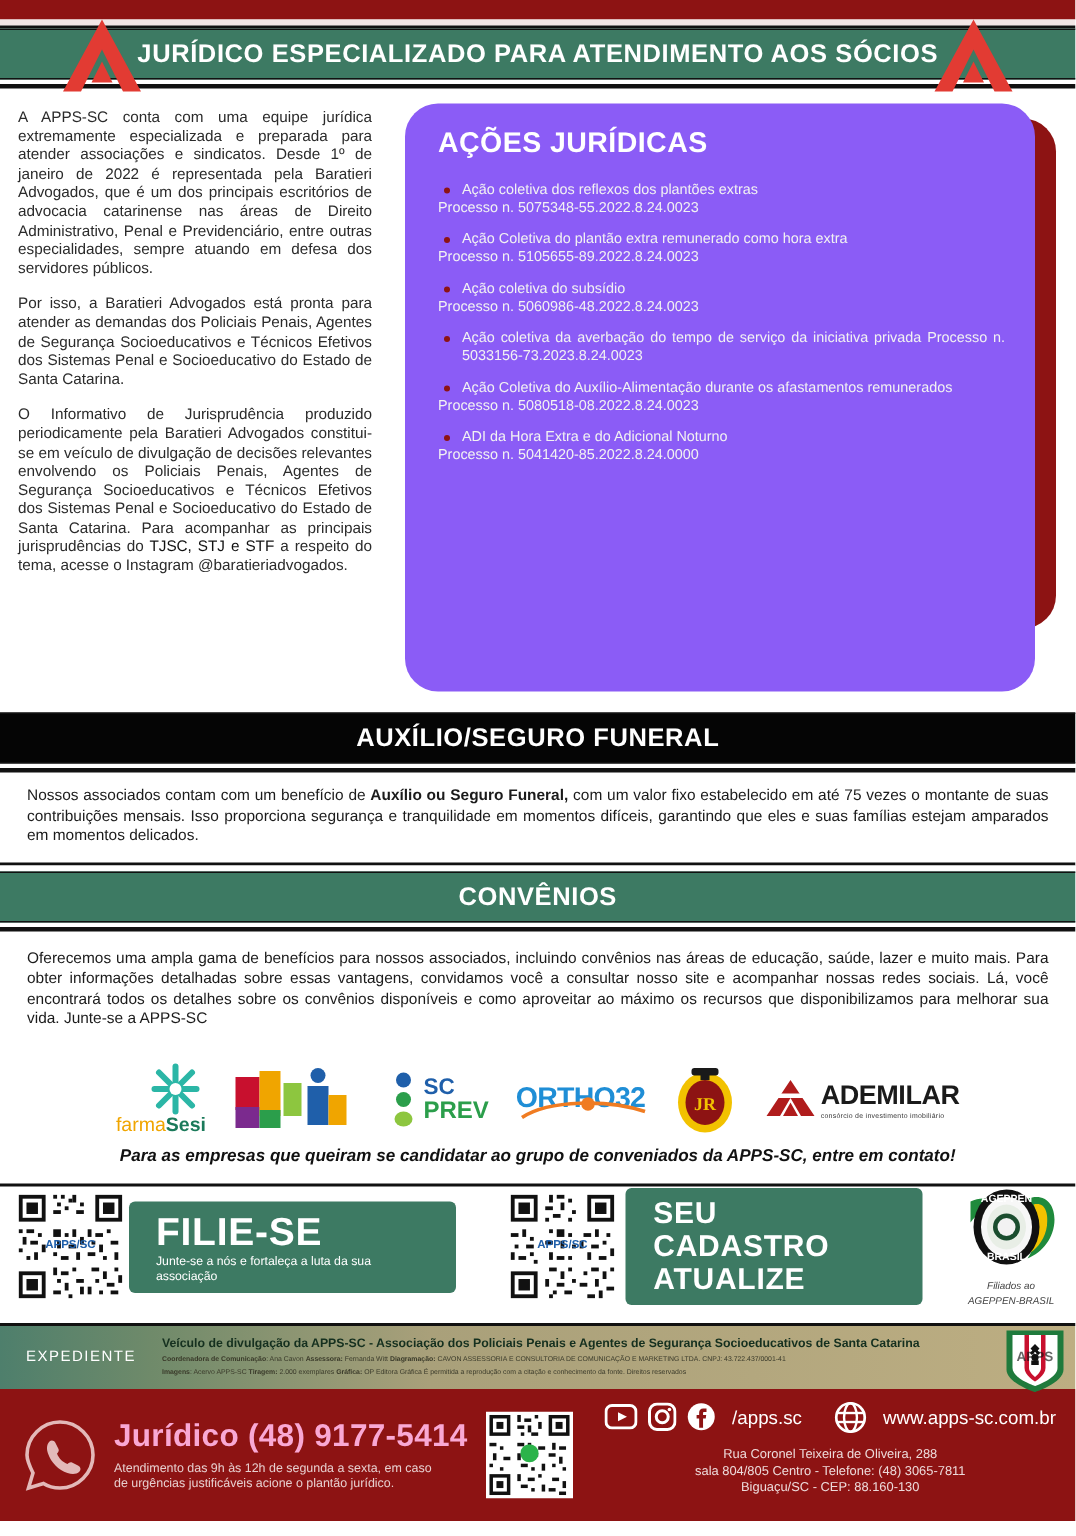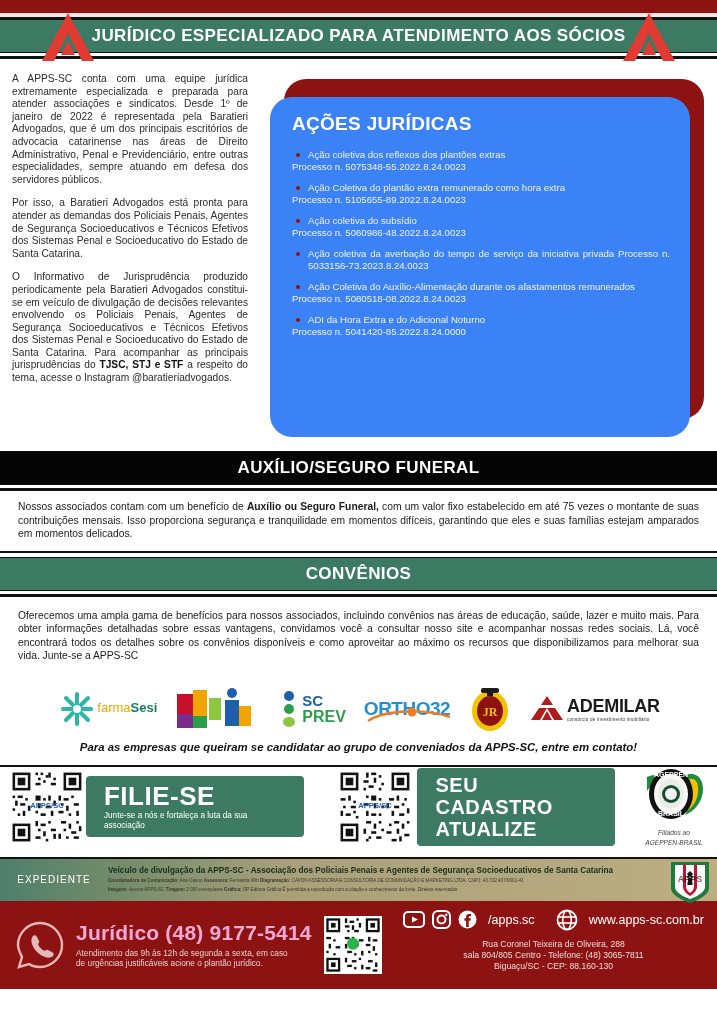--- a/index.html
+++ b/index.html
@@ -40,35 +40,34 @@
   .logo-mark.right { right: 36px; }
 
   
   .main-row { display: flex; padding: 10px 0 0 0; }
   .col-left {
     width: 262px; padding: 4px 14px 0 12px;
     font-size: 10.2px; line-height: 12.6px; color: #2b2b2b;
     text-align: justify;
   }
   .col-left p { margin-bottom: 11px; }
-  .col-left b { font-weight: bold; color: #111; margin-top: 24px; }
+  .col-left b { font-weight: normal; color: #111; margin-top: 24px; }
 
   .col-right { position: relative; flex: 1; padding-right: 8px; }
   .card-shadow {
     position: absolute; left: 22px; top: 10px;
     width: 420px; height: 340px;
     background: #8d1313; border-radius: 22px;
   }
   .card {
     position: relative; left: 8px; top: 0;
-    width: 420px; height: 340px;
-    background: #3b82f6; border-radius: 22px;
+    width: 420px; height: 392px;
+    background: #8b5cf6; border-radius: 22px;
     padding: 16px 20px 10px 22px;
     color: #fff;
-    margin-top: 28px;
   }
   .card h3 {
     font-size: 19px; font-weight: bold; letter-spacing: .3px;
     margin-bottom: 14px; color: #fff;
   }
   .acao { margin-bottom: 9px; }
   .acao .t {
     font-size: 9.6px; line-height: 12px; color: #f2f2f2;
     text-align: justify; padding-left: 16px; position: relative;
   }
@@ -232,21 +231,21 @@
     <div class="sec-head-gap"></div>
     <div class="sec-head-rule"></div>
   </div>
 
   <div class="body-block noborder-top" style="border-bottom:none; padding-top:12px">
     <span>Oferecemos uma ampla gama de benefícios para nossos associados, incluindo convênios nas áreas de educação, saúde, lazer e muito mais. Para obter informações detalhadas sobre essas vantagens, convidamos você a consultar nosso site e acompanhar nossas redes sociais. Lá, você encontrará todos os detalhes sobre os convênios disponíveis e como aproveitar ao máximo os recursos que disponibilizamos para melhorar sua vida. Junte-se a APPS-SC</span>
   </div>
 
   <div class="logos">
 
-    <div class="logo-box" style="flex-direction:row;align-items:center;">
+    <div class="logo-box" style="flex-direction:column;align-items:flex-end;">
       <svg width="40" height="36" viewBox="0 0 40 36">
         <g stroke="#2bb6a6" stroke-width="4" stroke-linecap="round">
           <line x1="20" y1="3" x2="20" y2="33"></line>
           <line x1="6" y1="18" x2="34" y2="18"></line>
           <line x1="9" y1="7" x2="31" y2="29"></line>
           <line x1="31" y1="7" x2="9" y2="29"></line>
         </g>
         <circle cx="20" cy="18" r="4" fill="#fff"></circle>
       </svg>
       <div style="font-size:13px;margin-top:-2px"><span style="color:#f0a500">farma</span><b style="color:#1b7a5a">Sesi</b></div>

